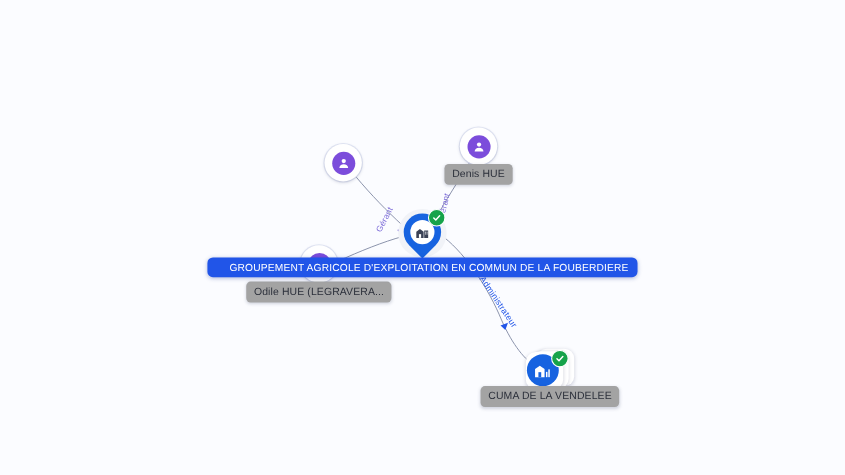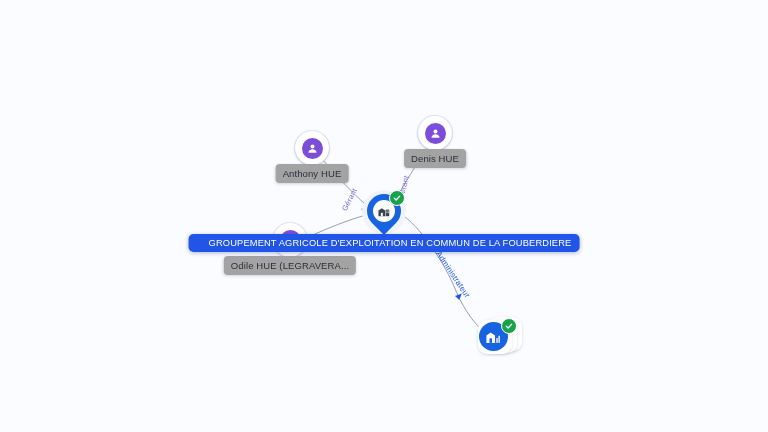--- a/index.html
+++ b/index.html
@@ -200,21 +200,20 @@
   <div class="node z-mid" style="left:312px; top:148px;">
     <div class="person-disc">
       <div class="avatar-circle">
         <svg width="13" height="13" viewBox="0 0 24 24" fill="#ffffff">
           <circle cx="12" cy="8.2" r="3.6"></circle>
           <path d="M4.6 20c0-4.1 3.3-6.6 7.4-6.6s7.4 2.5 7.4 6.6z"></path>
         </svg>
       </div>
     </div>
   </div>
-  <div class="label z-mid" style="left:312px; top:164px;">Anthony HUE</div>
 
   <div class="node z-mid" style="left:435px; top:133px;">
     <div class="person-disc">
       <div class="avatar-circle">
         <svg width="13" height="13" viewBox="0 0 24 24" fill="#ffffff">
           <circle cx="12" cy="8.2" r="3.6"></circle>
           <path d="M4.6 20c0-4.1 3.3-6.6 7.4-6.6s7.4 2.5 7.4 6.6z"></path>
         </svg>
       </div>
     </div>
@@ -271,14 +270,15 @@
           <rect x="19" y="11" width="1.9" height="10"></rect>
         </svg>
       </div>
       <div class="badge" style="left:24px; top:4px;">
         <svg width="8" height="8" viewBox="0 0 24 24" fill="none" stroke="#ffffff" stroke-width="4" stroke-linecap="round" stroke-linejoin="round">
           <path d="M4 12.5 L9.5 18 L20 6.5"></path>
         </svg>
       </div>
     </div>
   </div>
+  <div class="label z-mid" style="left:500px; top:351px;">CUMA DE LA VENDELEE</div>
 
 </div>
 
 </body></html>

